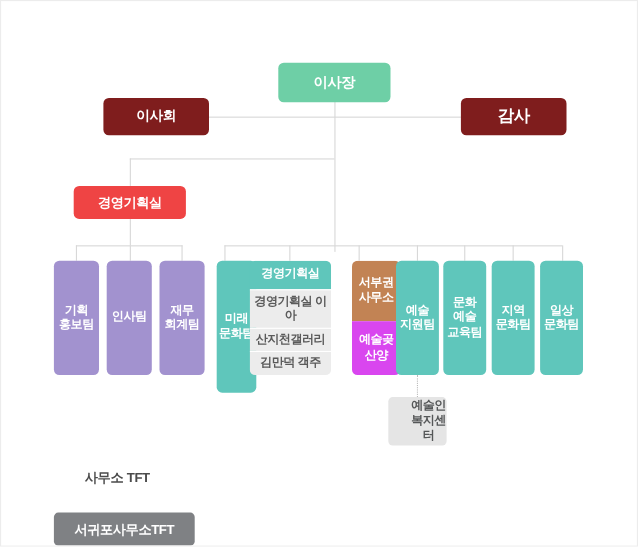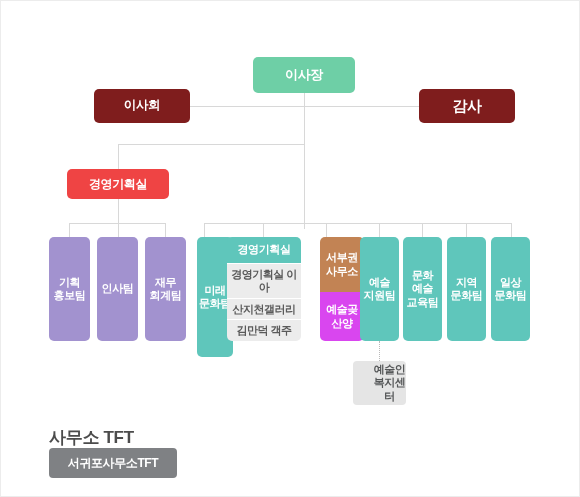--- a/index.html
+++ b/index.html
@@ -113,22 +113,23 @@
     line-height: 1.22;
     white-space: pre-line;
     padding-left: 20px;
   }
 
   
   .tft-caption {
     position: absolute;
     color: #4c4c4c;
     font-weight: bold;
-    font-size: 17px;
+    font-size: 12px;
     letter-spacing: -0.3px;
+    margin-left: 28px;
   }
 </style>
 </head>
 <body>
 
 <div id="chart-root">
 
   <div class="line vline" style="left:303px; top:72px; height:156px;"></div>
 
   <div class="line hline" style="left:189px; top:105px; width:229px;"></div>
@@ -198,15 +199,15 @@
 문화팀</div>
 
   <div class="node c-teal" style="left:490px; top:236px; width:39px; height:104px; font-size:11px;">일상
 문화팀</div>
 
   <div class="satellite" style="left:352px; top:360px; width:53px; height:44px;">예술인
 복지센터</div>
 
   <div class="tft-caption" style="left:48px; top:425px;">사무소 TFT</div>
 
-  <div class="node c-gray" style="left:48px; top:447px; width:128px; height:30px; font-size:12px; border-radius:4px;">서귀포사무소TFT</div>
+  <div class="node c-gray" style="left:48px; top:465px; width:128px; height:30px; font-size:12px; border-radius:4px;">서귀포사무소TFT</div>
 
 </div>
 
 </body></html>

